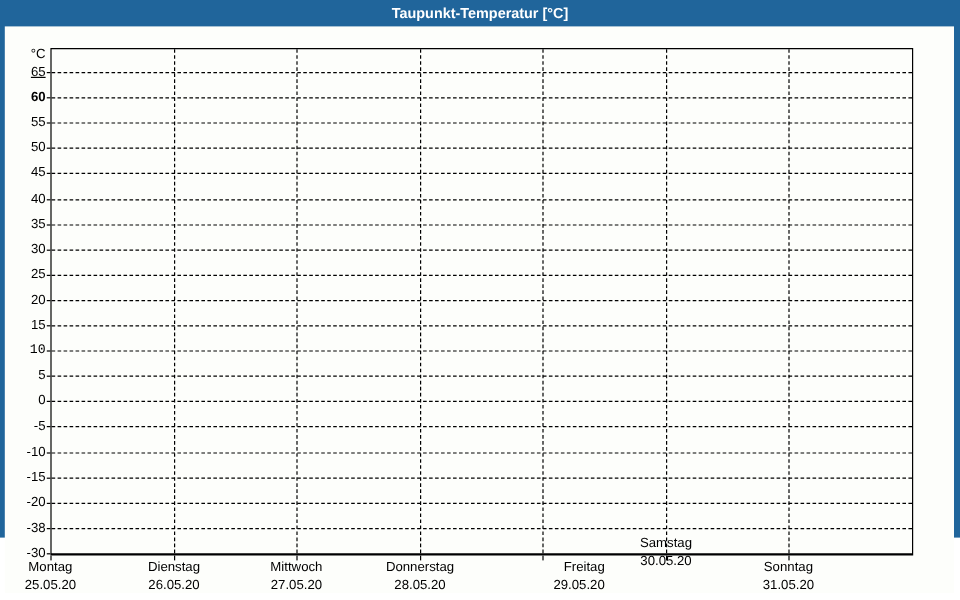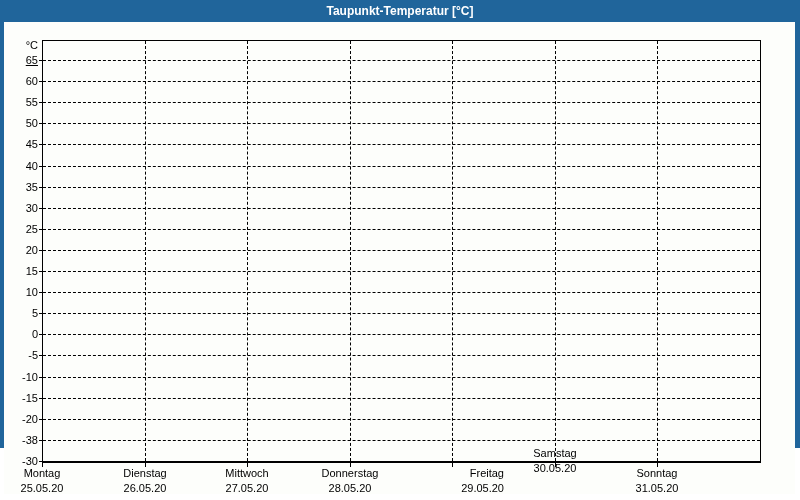--- a/index.html
+++ b/index.html
@@ -88,21 +88,21 @@
   </div>
   <div class="content" style="background: rgb(253, 254, 251);">
     <div class="plot-frame"></div>
     <div class="yunit" style="top: 16px; color: rgb(0, 0, 0);">°C</div>
     <div id="generated">
         <div class="hgrid" style="left: 39px; top: 38px; width: 717px;"></div>
         <div class="ytick" style="left: 35px; top: 38px;"></div>
         <div class="ylab" style="top: 31px; color: rgb(0, 0, 0); text-decoration: underline;">65</div>
         <div class="hgrid" style="left: 39px; top: 59px; width: 717px;"></div>
         <div class="ytick" style="left: 35px; top: 59px;"></div>
-        <div class="ylab" style="top: 52px; color: rgb(0, 0, 0);">60</div>
+        <div class="ylab" style="top: 52px; color: rgb(0, 0, 0); font-weight: bold;">60</div>
         <div class="hgrid" style="left: 39px; top: 80px; width: 717px;"></div>
         <div class="ytick" style="left: 35px; top: 80px;"></div>
         <div class="ylab" style="top: 73px; color: rgb(0, 0, 0);">55</div>
         <div class="hgrid" style="left: 39px; top: 101px; width: 717px;"></div>
         <div class="ytick" style="left: 35px; top: 101px;"></div>
         <div class="ylab" style="top: 94px; color: rgb(0, 0, 0);">50</div>
         <div class="hgrid" style="left: 39px; top: 122px; width: 717px;"></div>
         <div class="ytick" style="left: 35px; top: 122px;"></div>
         <div class="ylab" style="top: 115px; color: rgb(0, 0, 0);">45</div>
         <div class="hgrid" style="left: 39px; top: 144px; width: 717px;"></div>
@@ -118,21 +118,21 @@
         <div class="ytick" style="left: 35px; top: 207px;"></div>
         <div class="ylab" style="top: 200px; color: rgb(0, 0, 0);">25</div>
         <div class="hgrid" style="left: 39px; top: 228px; width: 717px;"></div>
         <div class="ytick" style="left: 35px; top: 228px;"></div>
         <div class="ylab" style="top: 221px; color: rgb(0, 0, 0);">20</div>
         <div class="hgrid" style="left: 39px; top: 249px; width: 717px;"></div>
         <div class="ytick" style="left: 35px; top: 249px;"></div>
         <div class="ylab" style="top: 242px; color: rgb(0, 0, 0);">15</div>
         <div class="hgrid" style="left: 39px; top: 270px; width: 717px;"></div>
         <div class="ytick" style="left: 35px; top: 270px;"></div>
-        <div class="ylab" style="top: 263px; color: rgb(0, 0, 0);">10</div>
+        <div class="ylab" style="top: 263px; color: rgb(0, 0, 0); font-family: Liberation Mono, monospace;">10</div>
         <div class="hgrid" style="left: 39px; top: 291px; width: 717px;"></div>
         <div class="ytick" style="left: 35px; top: 291px;"></div>
         <div class="ylab" style="top: 284px; color: rgb(0, 0, 0);">5</div>
         <div class="hgrid" style="left: 39px; top: 312px; width: 717px;"></div>
         <div class="ytick" style="left: 35px; top: 312px;"></div>
         <div class="ylab" style="top: 305px; color: rgb(0, 0, 0);">0</div>
         <div class="hgrid" style="left: 39px; top: 333px; width: 717px;"></div>
         <div class="ytick" style="left: 35px; top: 333px;"></div>
         <div class="ylab" style="top: 326px; color: rgb(0, 0, 0);">-5</div>
         <div class="hgrid" style="left: 39px; top: 355px; width: 717px;"></div>

